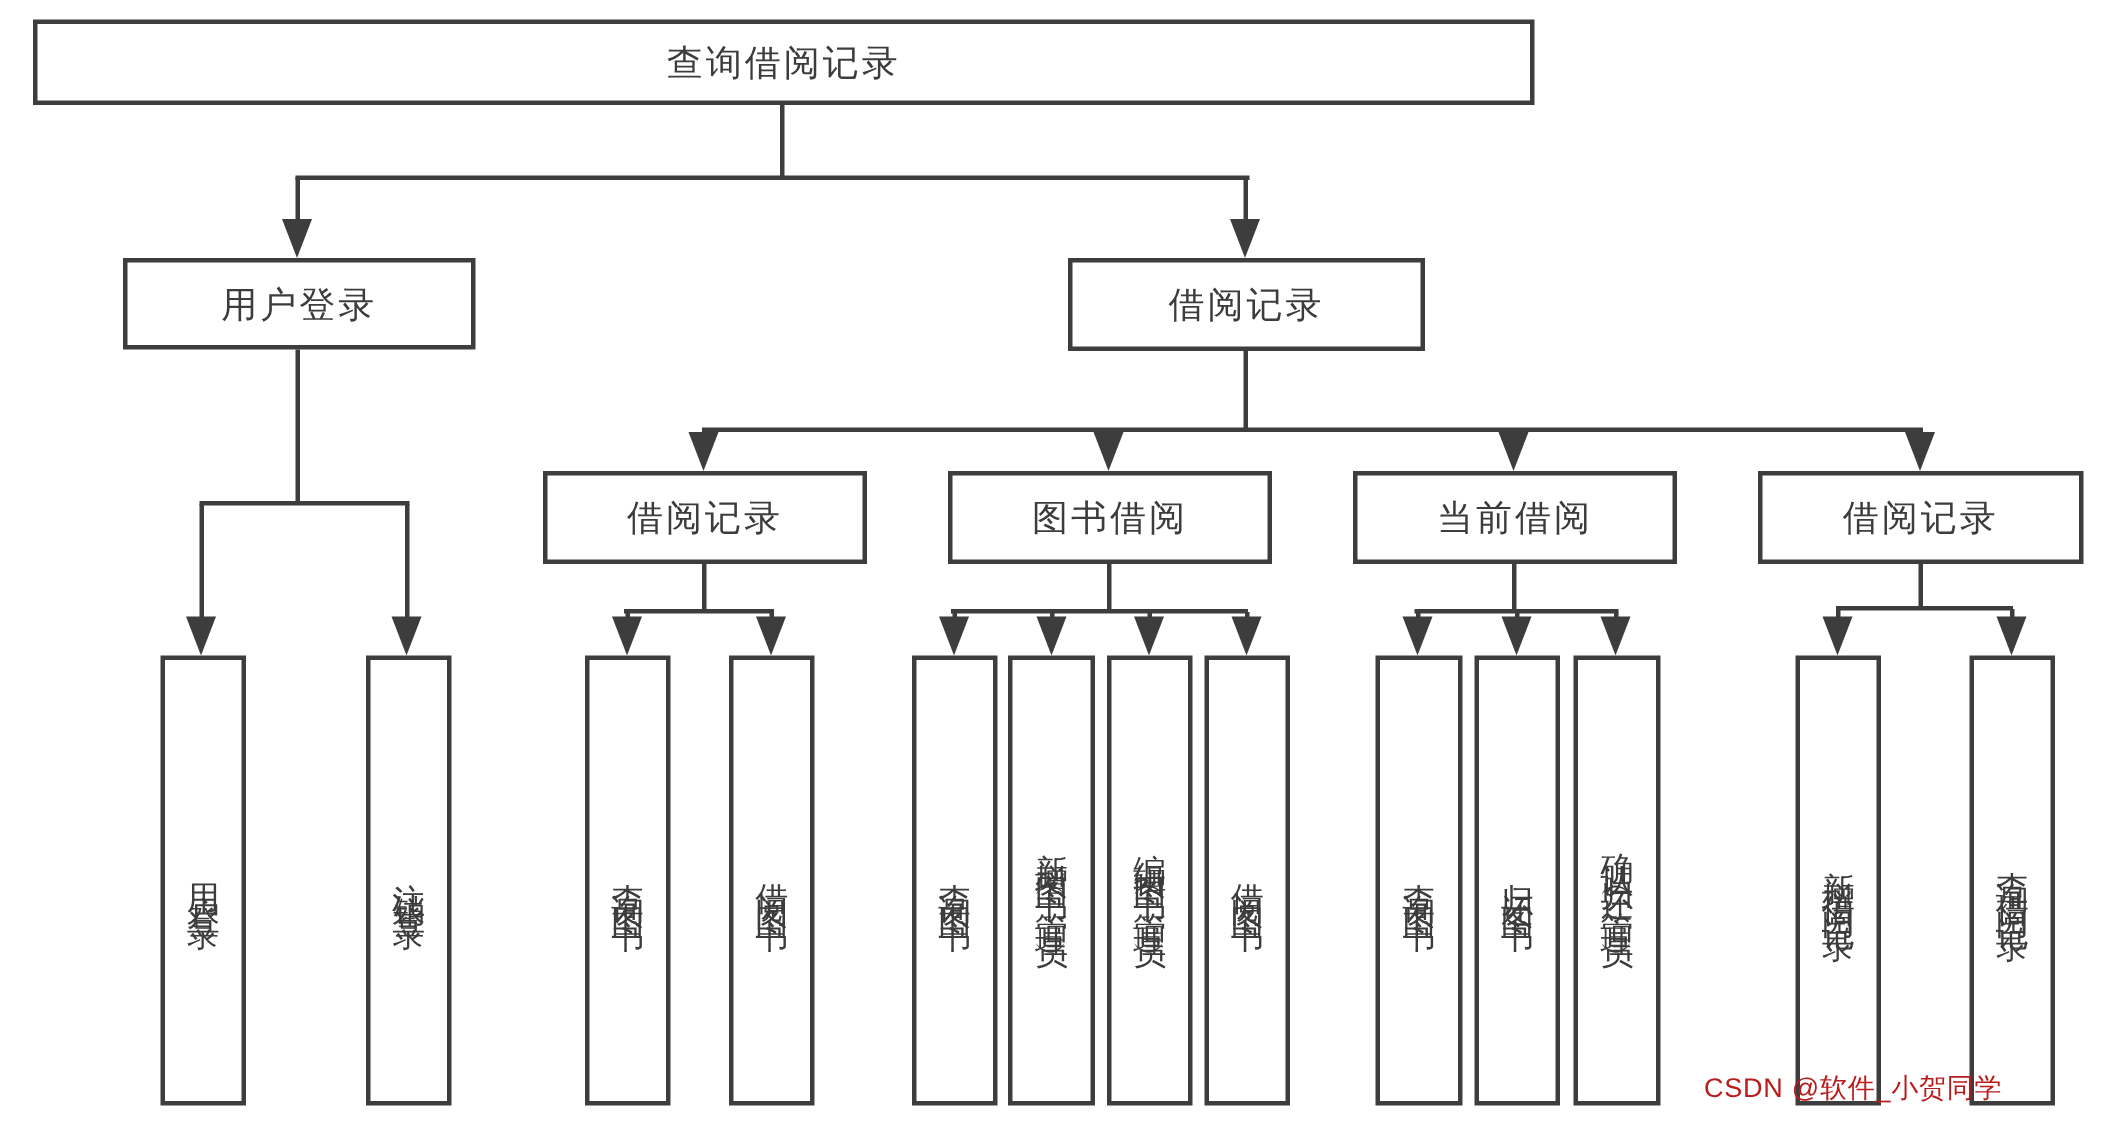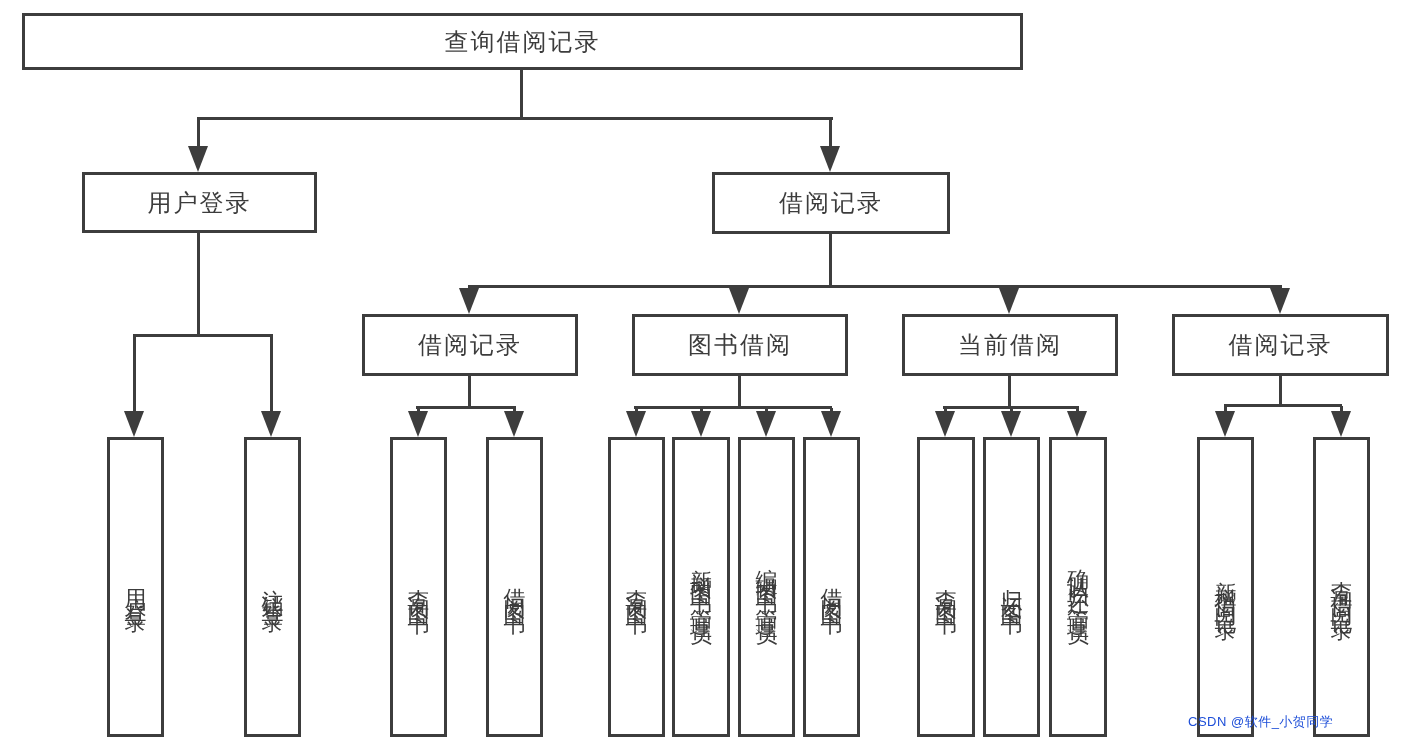--- a/index.html
+++ b/index.html
@@ -20,22 +20,22 @@
     font-size:22px; letter-spacing:8px; color:#3c3c3c; line-height:1;
   }
   .hl { position:absolute; height:3px; background:#3d3d3d; }
   .vl { position:absolute; width:3px;  background:#3d3d3d; }
   .arr {
     position:absolute; width:0; height:0;
     border-left:10px solid transparent; border-right:10px solid transparent;
     border-top:26px solid #3d3d3d;
   }
   .watermark {
-    position:absolute; left:1188px; top:713px; z-index:10;
-    font-size:13px; color:#1d4ed8; letter-spacing:0.5px; white-space:nowrap;
+    position:absolute; left:1136px; top:713px; z-index:10;
+    font-size:18px; color:#b91c1c; letter-spacing:0.5px; white-space:nowrap;
   }
 </style>
 </head>
 <body>
 
 <div class="canvas">
 
   <div class="vl" style="left:520px; top:68px; height:52px;"></div>
 
   <div class="hl" style="left:197px; top:117px; width:636px;"></div>

